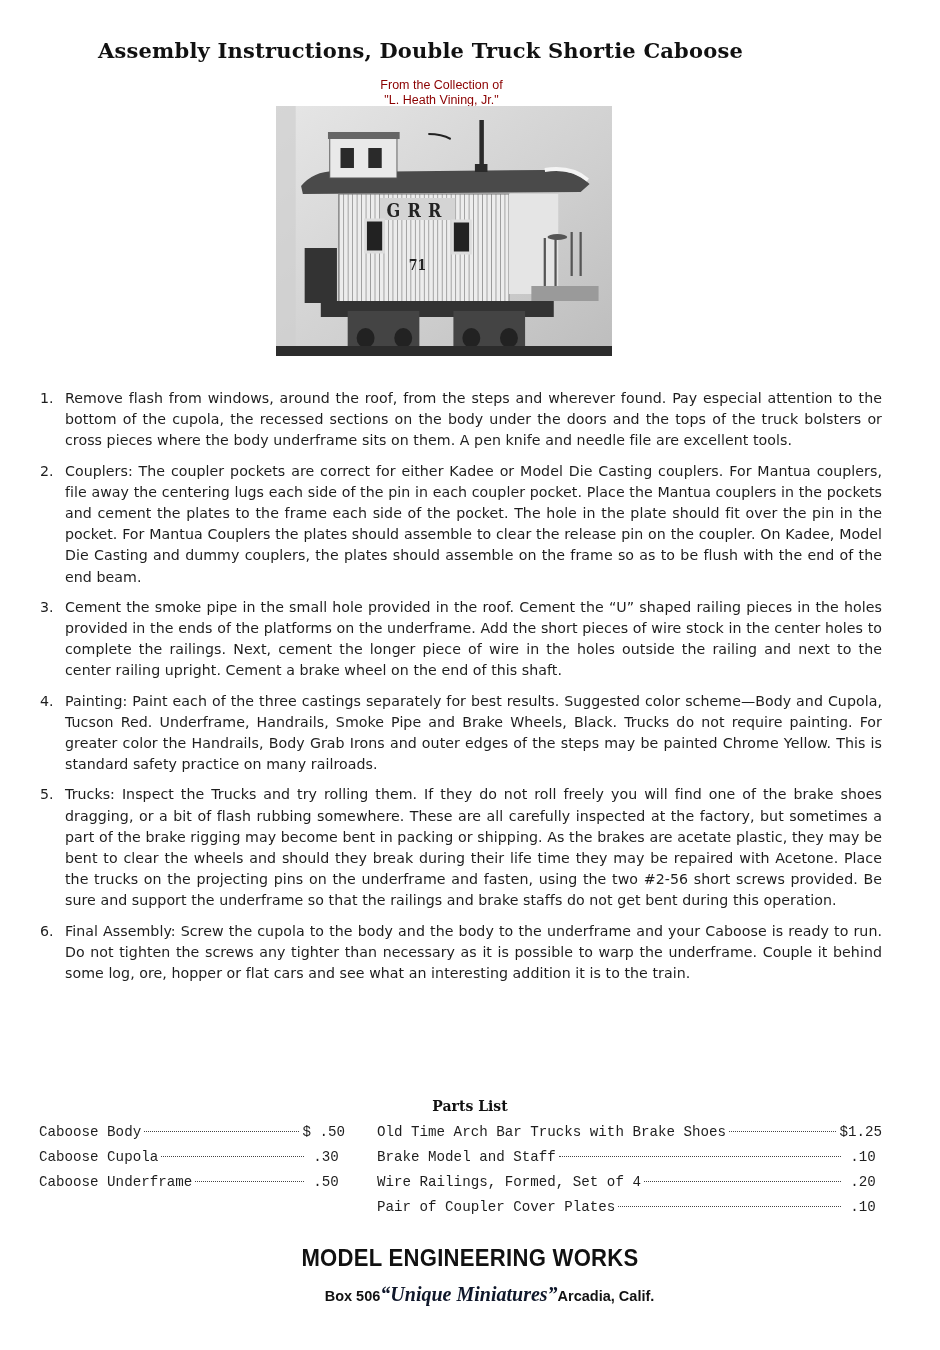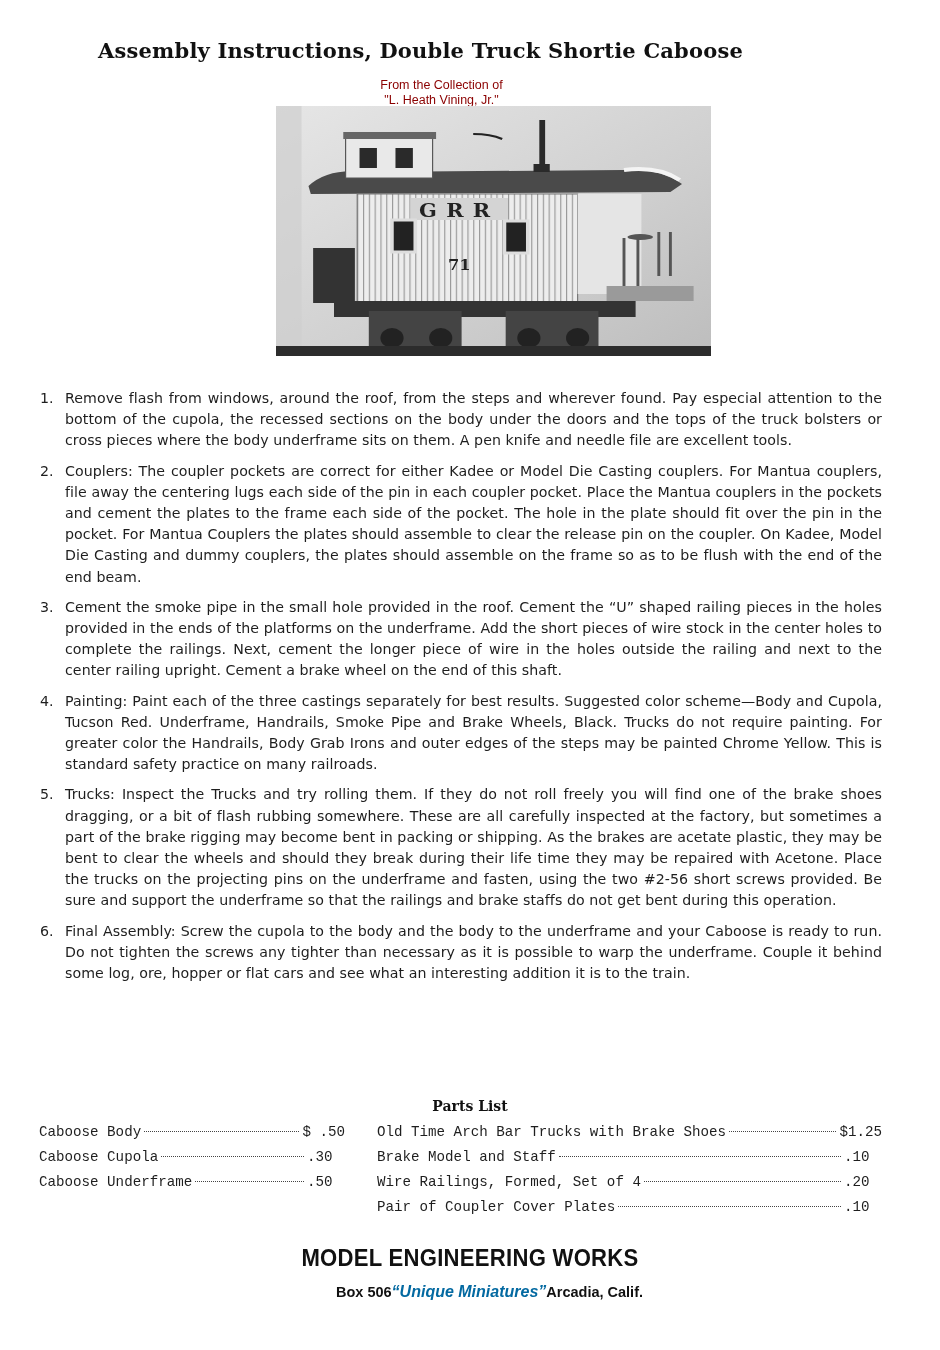--- a/index.html
+++ b/index.html
@@ -10,21 +10,21 @@
     .title {
       position: absolute; left: 0; width: 841px; top: 38px; text-align: center;
       font-family: "DejaVu Serif", serif; font-weight: bold; font-size: 21px; letter-spacing: 0.2px;
       color: #111;
     }
     .credit {
       position: absolute; left: 0; width: 883px; top: 78px; text-align: center;
       font-family: "Liberation Sans", sans-serif; font-size: 12.5px; line-height: 15px; color: #8b0000;
     }
     .photo {
-      position: absolute; left: 276px; top: 106px; width: 435px; height: 250px;
+      position: absolute; left: 276px; top: 106px; width: 336px; height: 250px;
       background: #c4b5fd; overflow: hidden;
     }
     .photo svg { width: 100%; height: 100%; display: block; }
     .steps {
       position: absolute; left: 40px; top: 388px; width: 842px;
       list-style: none; margin: 0; padding: 0;
     }
     .step {
       position: relative; padding-left: 25px; margin-bottom: 9px;
       font-family: "DejaVu Sans", sans-serif; font-size: 14.2px; line-height: 21.2px;
@@ -39,35 +39,35 @@
     .parts-left { left: 39px; width: 306px; }
     .parts-right { left: 377px; width: 505px; }
     .part-row {
       display: flex; align-items: baseline; height: 25px;
       font-family: Liberation Mono, monospace; font-size: 14.2px; color: #1e1e1e;
     }
     .part-name { white-space: nowrap; }
     .part-dots {
       flex: 1; margin: 0 3px; border-bottom: 1.5px dotted #444; transform: translateY(-4px);
     }
-    .part-price { white-space: nowrap; text-align: left; min-width: 38px; }
+    .part-price { white-space: nowrap; text-align: center; min-width: 38px; }
     .company {
       position: absolute; left: 0; width: 940px; top: 1244px; text-align: center;
       font-family: "Liberation Sans", sans-serif; font-weight: bold; font-size: 24px;
       letter-spacing: 0.3px; color: #111; transform: scaleX(0.92);
     }
     .footer {
       position: absolute; top: 1283px; left: 40px; width: 843px;
       display: flex; justify-content: center; align-items: baseline; margin-left: 28px;
     }
     .footer-left, .footer-right {
       font-family: "Liberation Sans", sans-serif; font-weight: bold; font-size: 14.5px; color: #111;
     }
     .footer-center {
-      font-family: Liberation Sans, sans-serif; font-weight: bold; font-style: italic; font-size: 16px; color: #0369a1;
+      font-family: Liberation Serif, serif; font-weight: bold; font-style: italic; font-size: 20px; color: #0f172a;
     }
   </style>
 </head>
 <body>
 
 <div class="title">Assembly Instructions, Double Truck Shortie Caboose</div>
 
 <div class="credit">
   <div>From the Collection of</div>
   <div>"L. Heath Vining, Jr."</div>

